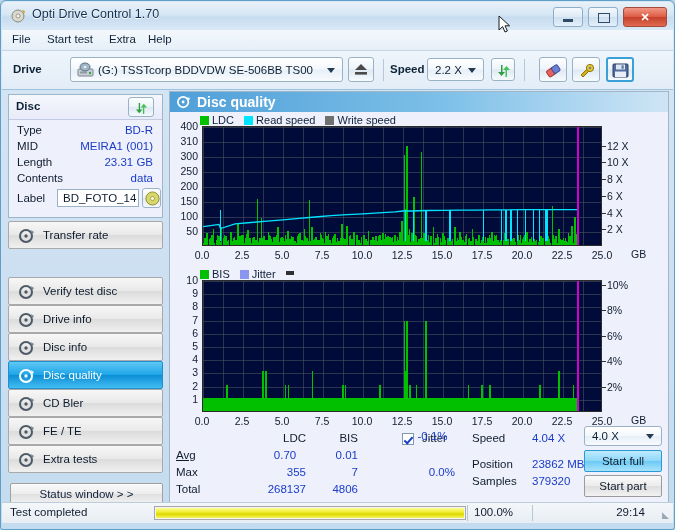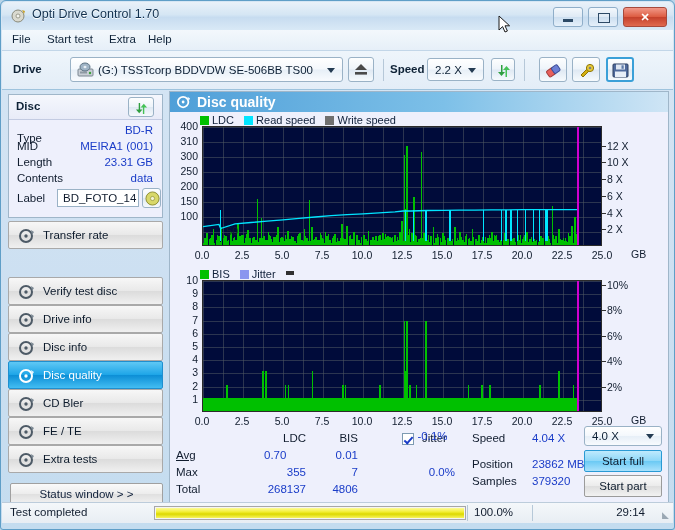--- a/index.html
+++ b/index.html
@@ -283,21 +283,21 @@
   <div class="discpanel">
     <div class="disc-hdr">
       <span class="t">Disc</span>
       <div class="tbtn" style="left:119px;top:2px;width:26px;height:20px;">
         <svg width="15" height="13" viewBox="0 0 16 14" style="position:absolute;left:5px;top:4px;">
           <path d="M5 1 L5 8 L2 8 L5.5 12 L9 8 L6.5 8 L6.5 1 Z" fill="#2f9e3f"></path>
           <path d="M11 13 L11 6 L14 6 L10.5 2 L7 6 L9.5 6 L9.5 13 Z" fill="#45c256"></path>
         </svg>
       </div>
     </div>
-    <span class="row-k" style="top:37px;">Type</span>
+    <span class="row-k" style="top:29px;">Type</span>
     <span class="row-v" style="top:29px;">BD-R</span>
     <span class="row-k" style="top:45px;">MID</span>
     <span class="row-v" style="top:45px;">MEIRA1 (001)</span>
     <span class="row-k" style="top:61px;">Length</span>
     <span class="row-v" style="top:61px;">23.31 GB</span>
     <span class="row-k" style="top:77px;">Contents</span>
     <span class="row-v" style="top:77px;">data</span>
     <span class="row-k" style="top:97px;">Label</span>
     <div class="labelbox" style="top:94px;">
       <span>BD_FOTO_14</span>
@@ -854,21 +854,21 @@
           <i style="position: absolute; left: 307.2px; top: 82.7px; width: 1.4px; height: 31.3px; background: rgb(0, 229, 255);"></i>
           <i style="position: absolute; left: 313.6px; top: 82.7px; width: 1.4px; height: 31.3px; background: rgb(0, 229, 255);"></i>
           <i style="position: absolute; left: 321.6px; top: 82.7px; width: 1.4px; height: 31.3px; background: rgb(0, 229, 255);"></i>
           <i style="position: absolute; left: 329.6px; top: 82.7px; width: 1.4px; height: 31.3px; background: rgb(0, 229, 255);"></i>
           <i style="position: absolute; left: 336px; top: 82.7px; width: 1.4px; height: 31.3px; background: rgb(0, 229, 255);"></i>
           <i style="position: absolute; left: 342.4px; top: 82.7px; width: 1.4px; height: 31.3px; background: rgb(0, 229, 255);"></i>
           <i style="position: absolute; left: 344px; top: 82.7px; width: 1.4px; height: 31.3px; background: rgb(0, 229, 255);"></i>
           <i style="position: absolute; left: 374.4px; top: 0px; width: 1.4px; height: 100%; background: rgb(208, 0, 208);"></i>
         </div>
       <div id="tickTopL">
-          <span class="tick-l" style="left: 0px; width: 28px; top: 101px; padding-left: 40px;">50</span>
+          <span class="tick-l" style="left: 0px; width: 28px; top: 101px;">50</span>
           <span class="tick-l" style="left: 0px; width: 28px; top: 86px;">100</span>
           <span class="tick-l" style="left: 0px; width: 28px; top: 71px;">150</span>
           <span class="tick-l" style="left: 0px; width: 28px; top: 56px;">200</span>
           <span class="tick-l" style="left: 0px; width: 28px; top: 41px;">250</span>
           <span class="tick-l" style="left: 0px; width: 28px; top: 26px;">300</span>
           <span class="tick-l" style="left: 0px; width: 28px; top: 11px;">310</span>
           <span class="tick-l" style="left: 0px; width: 28px; top: -4px;">400</span>
         </div>
       <div id="tickTopR">
           <span class="tick-r" style="left: 437px; top: 99.2636px;">2 X</span>
@@ -1070,21 +1070,21 @@
       <span class="tick-r" style="left:461px;top:136px;">GB</span>
     </div>
 
     <div>
       <span class="stat-k" style="left:94px;top:340px;width:42px;text-align:right;">LDC</span>
       <span class="stat-k" style="left:146px;top:340px;width:42px;text-align:right;">BIS</span>
       <span class="chk" style="left:232px;top:341px;"></span>
       <span class="stat-k" style="left:252px;top:340px;">Jitter</span>
 
       <span class="stat-k" style="left:6px;top:357px;text-decoration:underline;">Avg</span>
-      <span class="stat-v" style="left:94px;top:357px;width:42px;text-align:left;">0.70</span>
+      <span class="stat-v" style="left:94px;top:357px;width:42px;text-align:center;">0.70</span>
       <span class="stat-v" style="left:146px;top:357px;width:42px;text-align:right;">0.01</span>
       <span class="stat-v" style="left:240px;top:338px;width:45px;text-align:center;">-0.1%</span>
 
       <span class="stat-k" style="left:6px;top:374px;">Max</span>
       <span class="stat-v" style="left:94px;top:374px;width:42px;text-align:right;">355</span>
       <span class="stat-v" style="left:146px;top:374px;width:42px;text-align:right;">7</span>
       <span class="stat-v" style="left:240px;top:374px;width:45px;text-align:right;">0.0%</span>
 
       <span class="stat-k" style="left:6px;top:391px;">Total</span>
       <span class="stat-v" style="left:88px;top:391px;width:48px;text-align:right;">268137</span>

